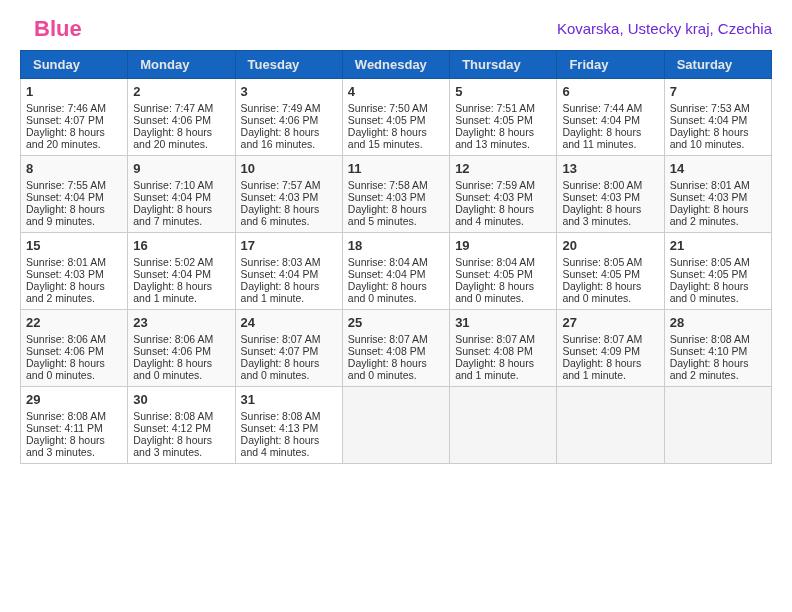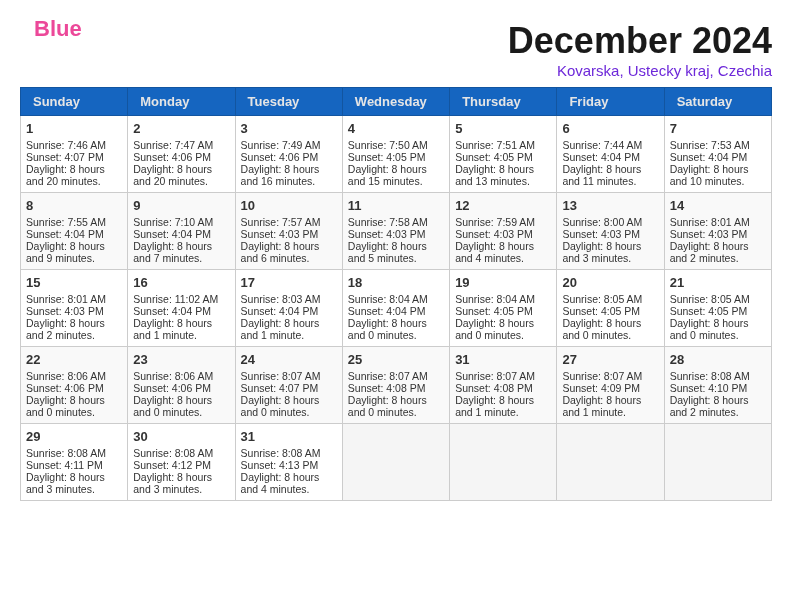--- a/index.html
+++ b/index.html
@@ -70,21 +70,20 @@
     }
   </style>
 </head>
 <body>
 
 <div class="header">
   <div class="logo">
     <div style="font-size:22px; font-weight:bold; color:#ec4899; font-family:Arial; margin-top:-4px; margin-left:14px;">Blue</div>
   </div>
   <div class="title-section">
-    <div class="month-title">December 2024</div>
     <div class="location">Kovarska, Ustecky kraj, Czechia</div>
   </div>
 </div>
 
 <table class="calendar">
   <thead>
     <tr>
     <th>Sunday</th>
         <th>Monday</th>
         <th>Tuesday</th>
@@ -108,21 +107,21 @@
         <td><span class="day-num">8</span><span>Sunrise: 7:55 AM</span><br><span>Sunset: 4:04 PM</span><br><span>Daylight: 8 hours and 9 minutes.</span></td>
         <td><span class="day-num">9</span><span>Sunrise: 7:10 AM</span><br><span>Sunset: 4:04 PM</span><br><span>Daylight: 8 hours and 7 minutes.</span></td>
         <td><span class="day-num">10</span><span>Sunrise: 7:57 AM</span><br><span>Sunset: 4:03 PM</span><br><span>Daylight: 8 hours and 6 minutes.</span></td>
         <td><span class="day-num">11</span><span>Sunrise: 7:58 AM</span><br><span>Sunset: 4:03 PM</span><br><span>Daylight: 8 hours and 5 minutes.</span></td>
         <td><span class="day-num">12</span><span>Sunrise: 7:59 AM</span><br><span>Sunset: 4:03 PM</span><br><span>Daylight: 8 hours and 4 minutes.</span></td>
         <td><span class="day-num">13</span><span>Sunrise: 8:00 AM</span><br><span>Sunset: 4:03 PM</span><br><span>Daylight: 8 hours and 3 minutes.</span></td>
         <td><span class="day-num">14</span><span>Sunrise: 8:01 AM</span><br><span>Sunset: 4:03 PM</span><br><span>Daylight: 8 hours and 2 minutes.</span></td>
       </tr>
       <tr>
         <td><span class="day-num">15</span><span>Sunrise: 8:01 AM</span><br><span>Sunset: 4:03 PM</span><br><span>Daylight: 8 hours and 2 minutes.</span></td>
-        <td><span class="day-num">16</span><span>Sunrise: 11:02 AM</span><br><span>Sunset: 4:04 PM</span><br><span>Daylight: 8 hours and 1 minute.</span></td>
+        <td><span class="day-num">16</span><span>Sunrise: 5:02 AM</span><br><span>Sunset: 4:04 PM</span><br><span>Daylight: 8 hours and 1 minute.</span></td>
         <td><span class="day-num">17</span><span>Sunrise: 8:03 AM</span><br><span>Sunset: 4:04 PM</span><br><span>Daylight: 8 hours and 1 minute.</span></td>
         <td><span class="day-num">18</span><span>Sunrise: 8:04 AM</span><br><span>Sunset: 4:04 PM</span><br><span>Daylight: 8 hours and 0 minutes.</span></td>
         <td><span class="day-num">19</span><span>Sunrise: 8:04 AM</span><br><span>Sunset: 4:05 PM</span><br><span>Daylight: 8 hours and 0 minutes.</span></td>
         <td><span class="day-num">20</span><span>Sunrise: 8:05 AM</span><br><span>Sunset: 4:05 PM</span><br><span>Daylight: 8 hours and 0 minutes.</span></td>
         <td><span class="day-num">21</span><span>Sunrise: 8:05 AM</span><br><span>Sunset: 4:05 PM</span><br><span>Daylight: 8 hours and 0 minutes.</span></td>
       </tr>
       <tr class="row-alt">
         <td><span class="day-num">22</span><span>Sunrise: 8:06 AM</span><br><span>Sunset: 4:06 PM</span><br><span>Daylight: 8 hours and 0 minutes.</span></td>
         <td><span class="day-num">23</span><span>Sunrise: 8:06 AM</span><br><span>Sunset: 4:06 PM</span><br><span>Daylight: 8 hours and 0 minutes.</span></td>
         <td><span class="day-num">24</span><span>Sunrise: 8:07 AM</span><br><span>Sunset: 4:07 PM</span><br><span>Daylight: 8 hours and 0 minutes.</span></td>

